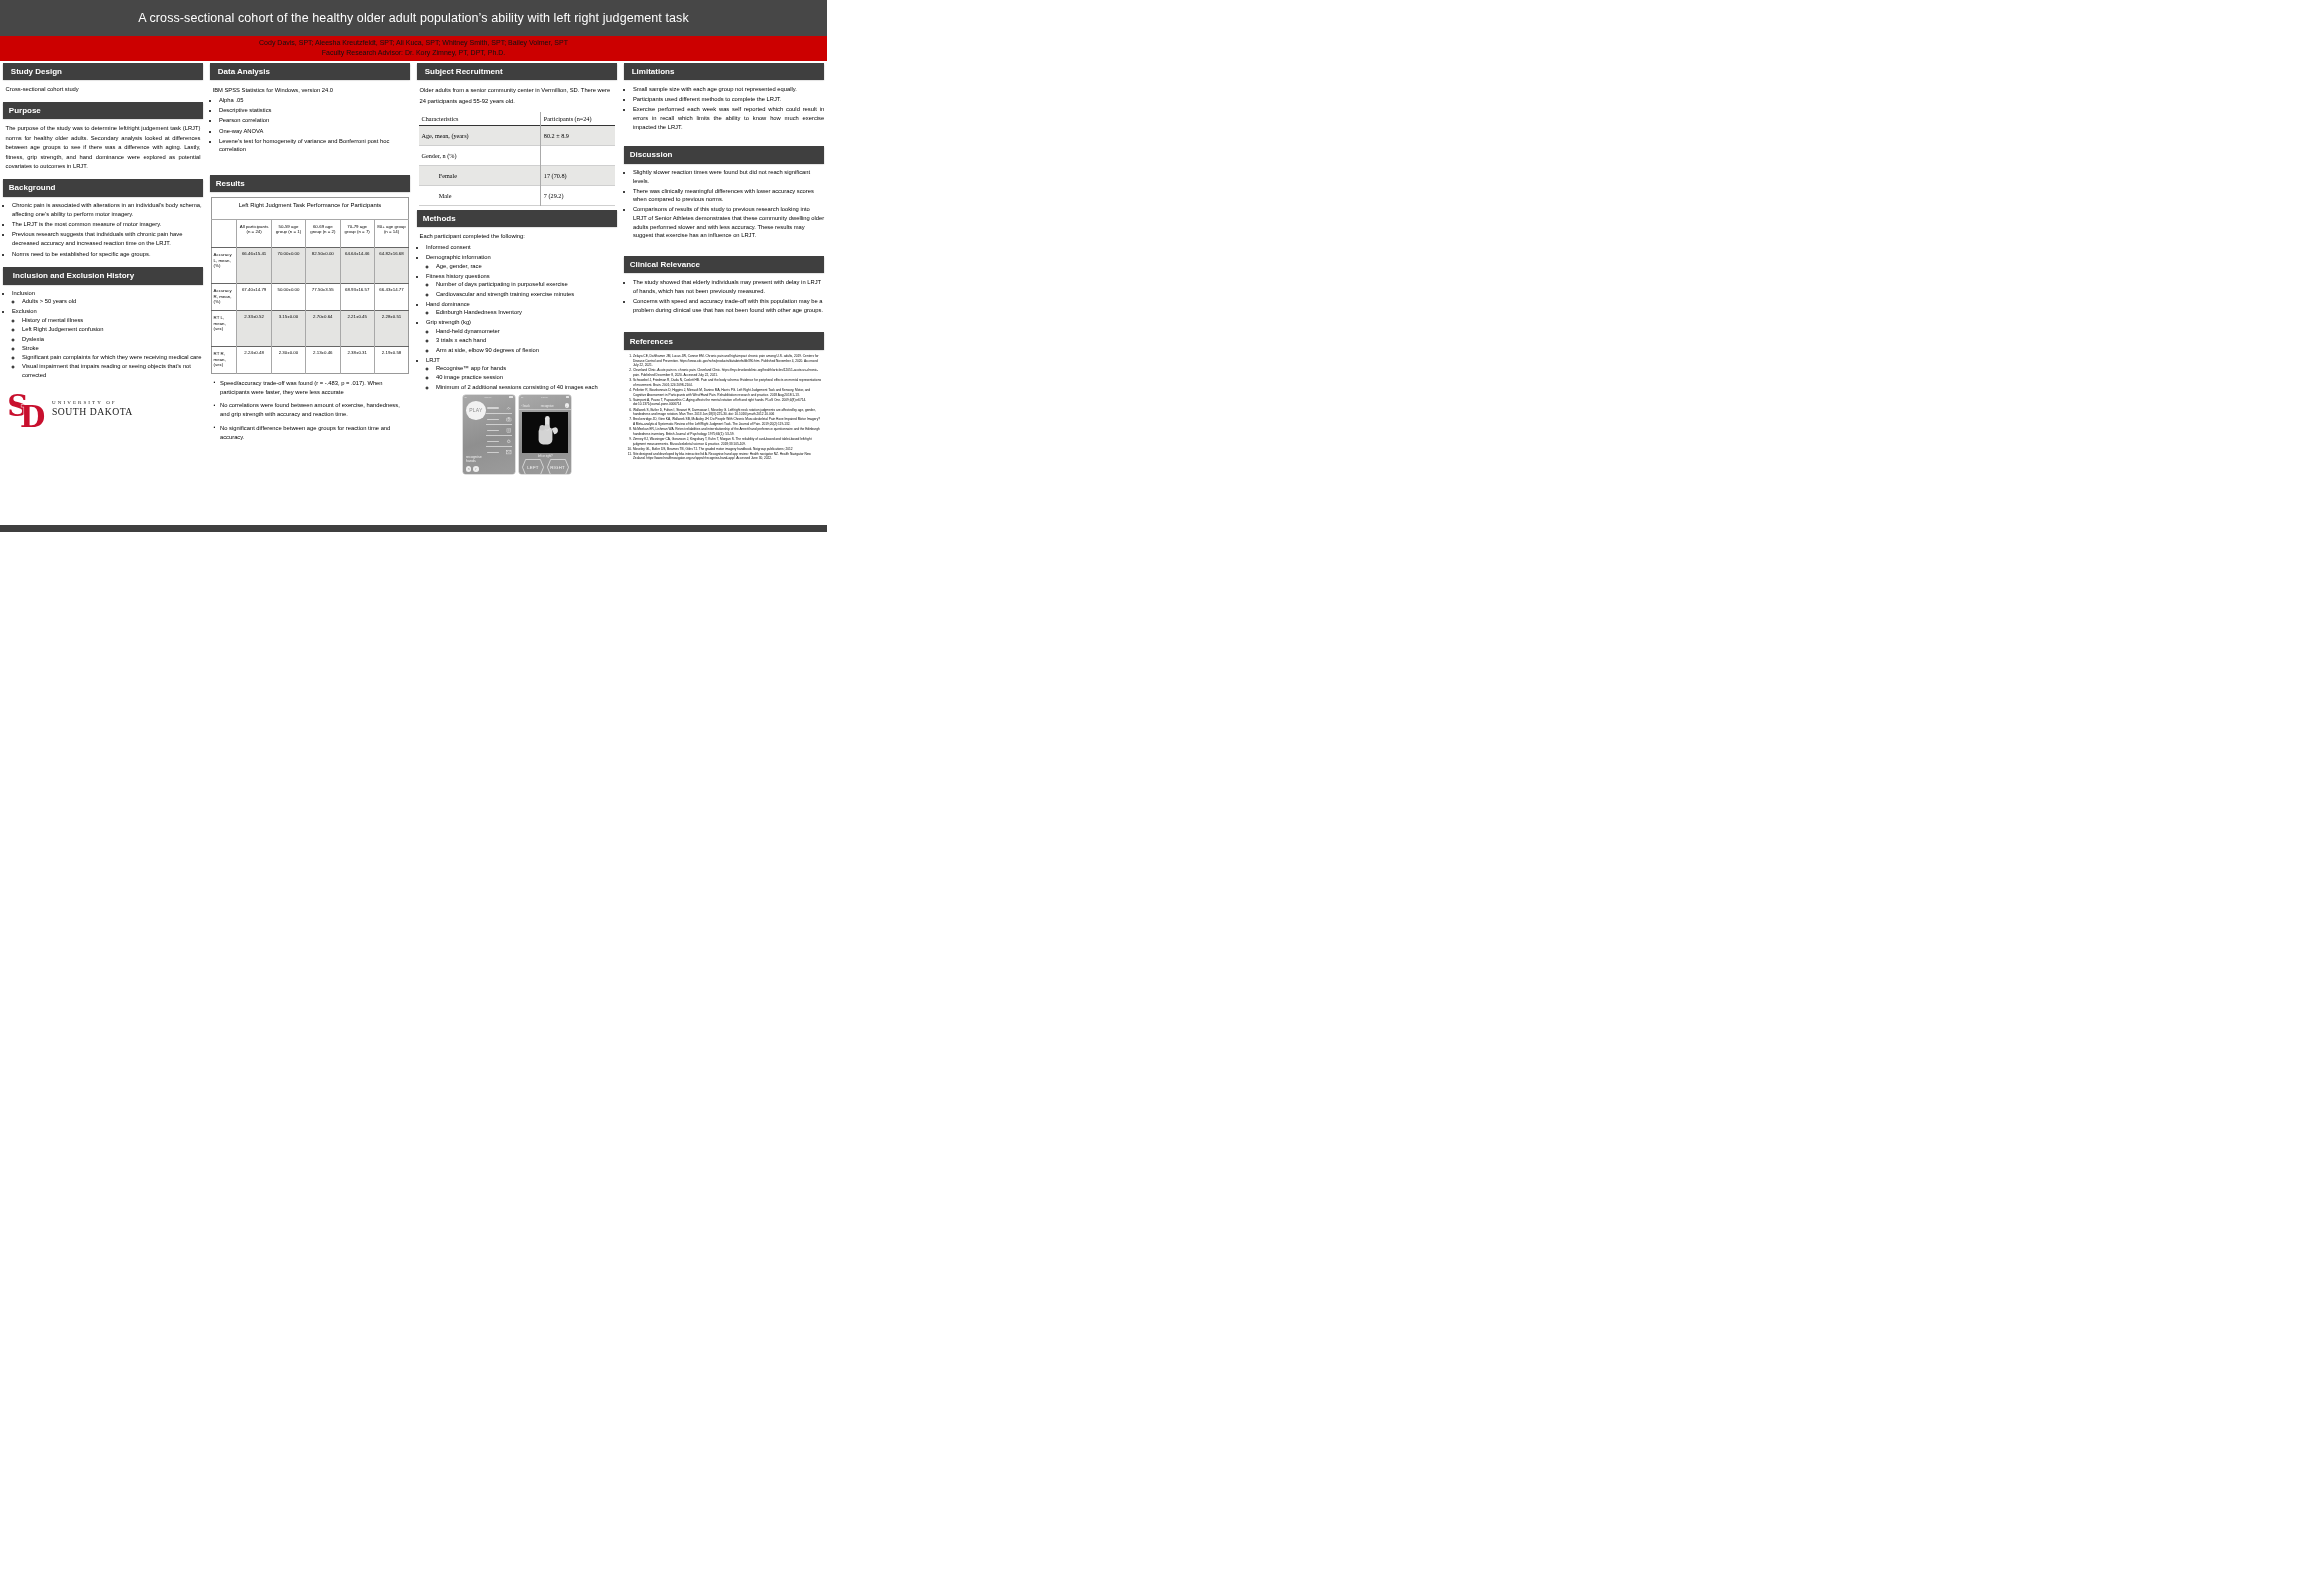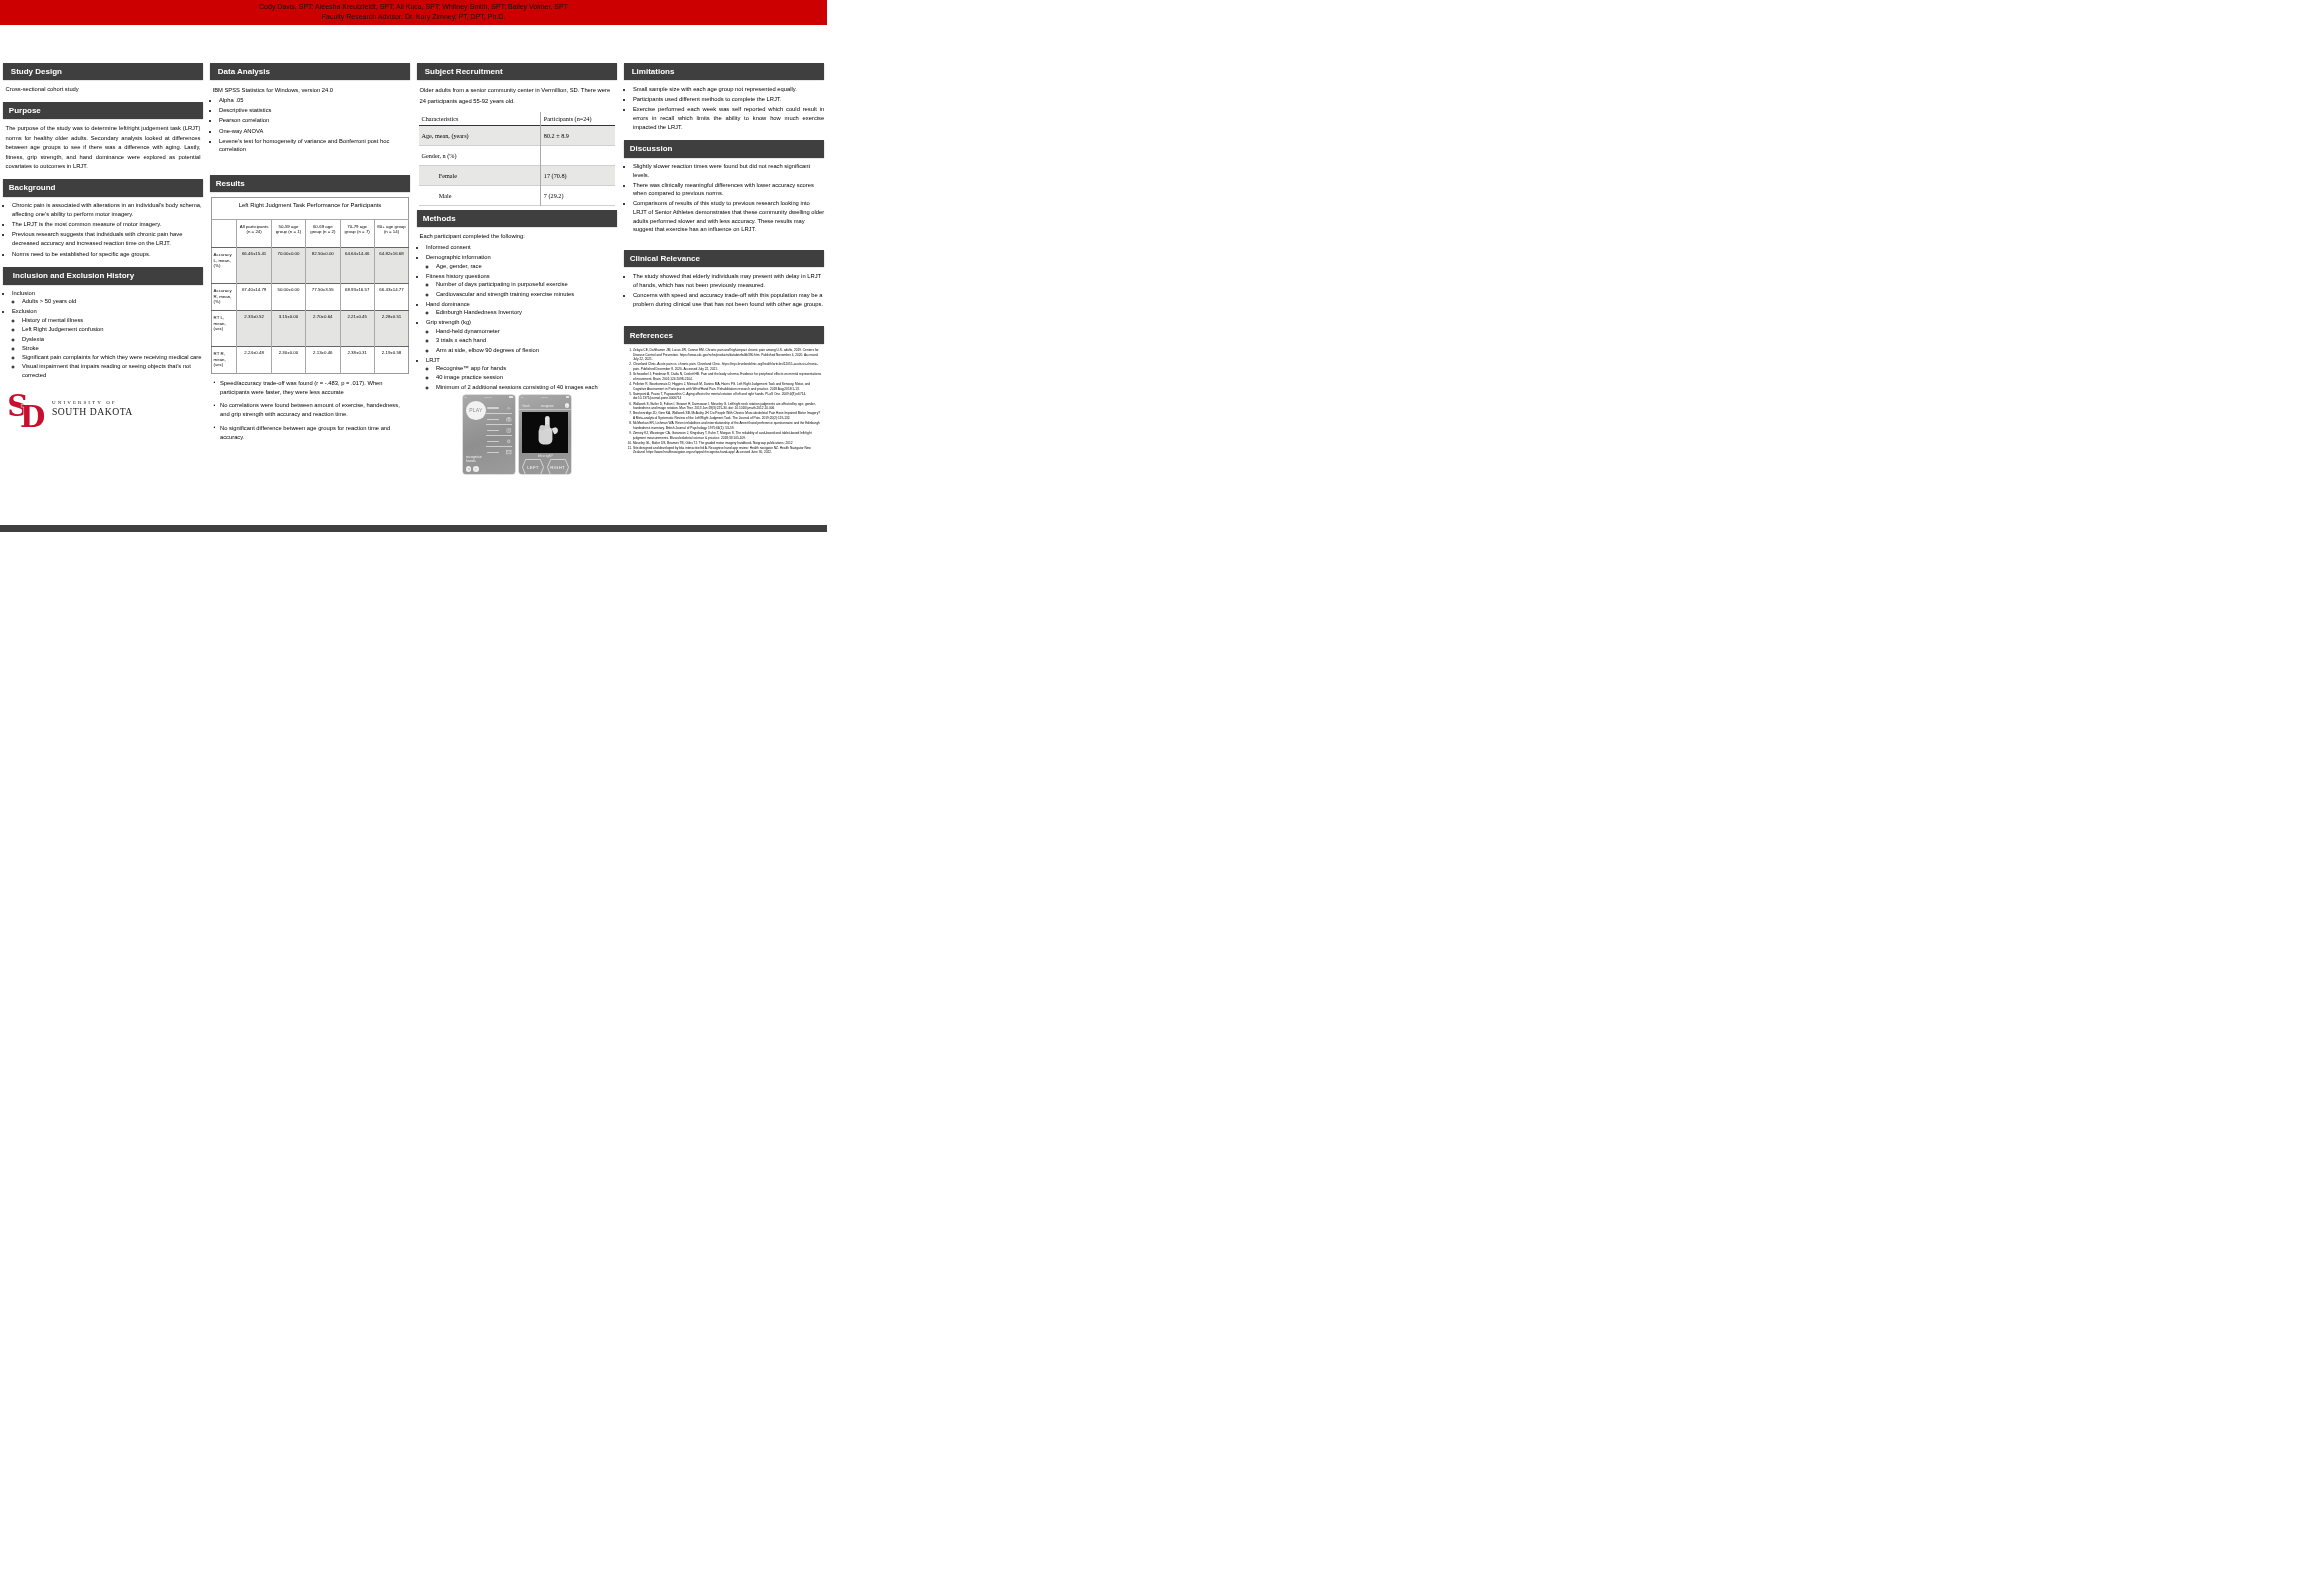--- a/index.html
+++ b/index.html
@@ -117,20 +117,23 @@
   .hex svg { position:absolute; inset:0; }
   .hex span { position:relative; font-size:4.4px; color:#f5f5f5; letter-spacing:0.2px; }
   
   .footer { position:absolute; left:0; right:0; bottom:0; height:7px; background:#3f3f3f; }
 </style>
 </head>
 <body>
 
 <div class="poster">
 
+  <div class="title-band">
+    <div>A cross-sectional cohort of the healthy older adult population’s ability with left right judgement task</div>
+  </div>
   <div class="author-band">
     <div>Cody Davis, SPT; Aleesha Kreutzfeldt, SPT; Ali Kuca, SPT; Whitney Smith, SPT; Bailey Volmer, SPT</div>
     <div>Faculty Research Advisor: Dr. Kory Zimney, PT, DPT, Ph.D.</div>
   </div>
 
   <div class="content">
 
     <div class="col">
       <div class="bar first">Study Design</div>
       <div class="txt">Cross-sectional cohort study</div>
@@ -416,21 +419,21 @@
     </div>
 
     <div class="col">
       <div class="bar first">Limitations</div>
       <ul class="l1 justify" style="margin-top:3.7px; line-height:1.55">
         <li>Small sample size with each age group not represented equally.</li>
         <li>Participants used different methods to complete the LRJT.</li>
         <li>Exercise performed each week was self reported which could result in errors in recall which limits the ability to know how much exercise impacted the LRJT.</li>
       </ul>
 
-      <div class="bar" style="margin-top:8px">Discussion</div>
+      <div class="bar" style="margin-top:14px">Discussion</div>
       <ul class="l1" style="margin-top:3.7px; line-height:1.5">
         <li>Slightly slower reaction times were found but did not reach significant levels.</li>
         <li>There was clinically meaningful differences with lower accuracy scores when compared to previous norms.</li>
         <li>Comparisons of results of this study to previous research looking into LRJT of Senior Athletes demonstrates that these community dwelling older adults performed slower and with less accuracy. These results may suggest that exercise has an influence on LRJT.</li>
       </ul>
 
       <div class="bar" style="margin-top:16px">Clinical Relevance</div>
       <ul class="l1" style="margin-top:4.6px; line-height:1.55">
         <li>The study showed that elderly individuals may present with delay in LRJT of hands, which has not been previously measured.</li>
         <li>Concerns with speed and accuracy trade-off with this population may be a problem during clinical use that has not been found with other age groups.</li>

